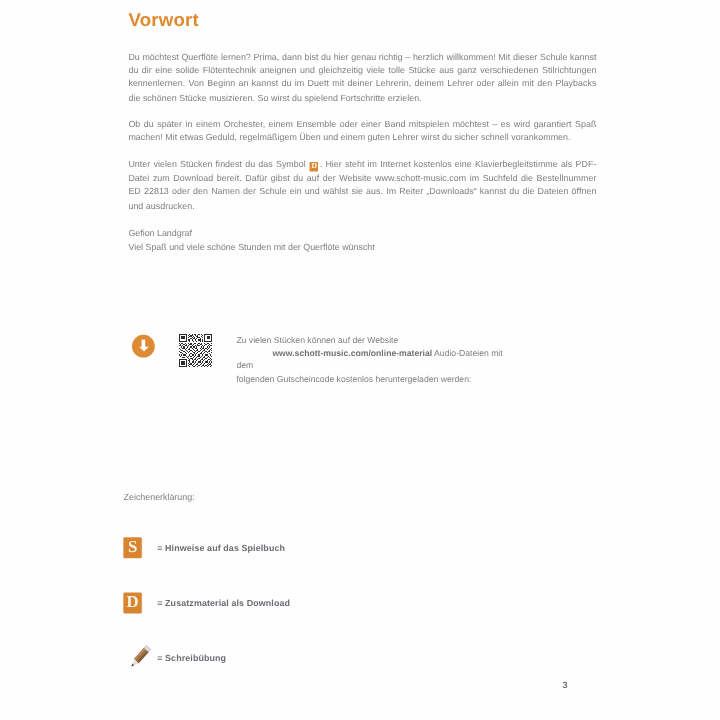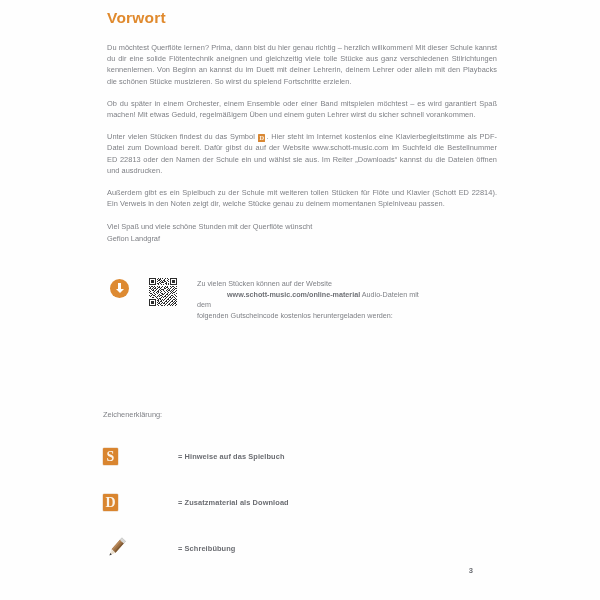--- a/index.html
+++ b/index.html
@@ -153,21 +153,20 @@
     flex: 0 0 auto;
     display: flex;
     align-items: center;
     justify-content: flex-start;
   }
   .legend-label {
     color: #6b6d72;
     font-size: 7.4px;
     font-weight: bold;
     letter-spacing: 0.1px;
-    margin-left: 47px;
   }
 
   .sym-box {
     width: 15px;
     height: 17px;
     background: #d9852f;
     border-radius: 1px;
     color: #fbf3e8;
     font-family: "Liberation Serif", serif;
     font-size: 14px;
@@ -201,25 +200,24 @@
   <div class="content">
 
     <h1 class="heading">Vorwort</h1>
 
     <p class="para">Du möchtest Querflöte lernen? Prima, dann bist du hier genau richtig – herzlich willkommen! Mit dieser Schule kannst du dir eine solide Flötentechnik aneignen und gleichzeitig viele tolle Stücke aus ganz verschiedenen Stilrichtungen kennenlernen. Von Beginn an kannst du im Duett mit deiner Lehrerin, deinem Lehrer oder allein mit den Playbacks die schönen Stücke musizieren. So wirst du spielend Fortschritte erzielen.</p>
 
     <p class="para">Ob du später in einem Orchester, einem Ensemble oder einer Band mitspielen möchtest – es wird garantiert Spaß machen! Mit etwas Geduld, regelmäßigem Üben und einem guten Lehrer wirst du sicher schnell vorankommen.</p>
 
     <p class="para"><span>Unter vielen Stücken findest du das Symbol</span> <span class="inline-d-icon">D</span><span>. Hier steht im Internet kostenlos eine Klavierbegleitstimme als PDF-Datei zum Download bereit. Dafür gibst du auf der Website www.schott-music.com im Suchfeld die Bestellnummer ED 22813 oder den Namen der Schule ein und wählst sie aus. Im Reiter „Downloads“ kannst du die Dateien öffnen und ausdrucken.</span></p>
 
-    <p class="para">Außerdem gibt es ein Spielbuch zu der Schule mit weiteren tollen Stücken für Flöte und Klavier (Schott ED 22814). Ein Verweis in den Noten zeigt dir, welche Stücke genau zu deinem momentanen Spielniveau passen.</p>
 
     <div class="sig-block">
+      <p class="sig">Gefion Landgraf</p>
       <p class="sig">Viel Spaß und viele schöne Stunden mit der Querflöte wünscht</p>
-      <p class="sig">Gefion Landgraf</p>
     </div>
 
   </div>
 
   <div class="dl-row">
 
     <div class="dl-circle"></div>
 
     <svg class="qr" viewBox="0 0 29 29" shape-rendering="crispEdges">
       <rect width="29" height="29" fill="#ffffff"></rect>

